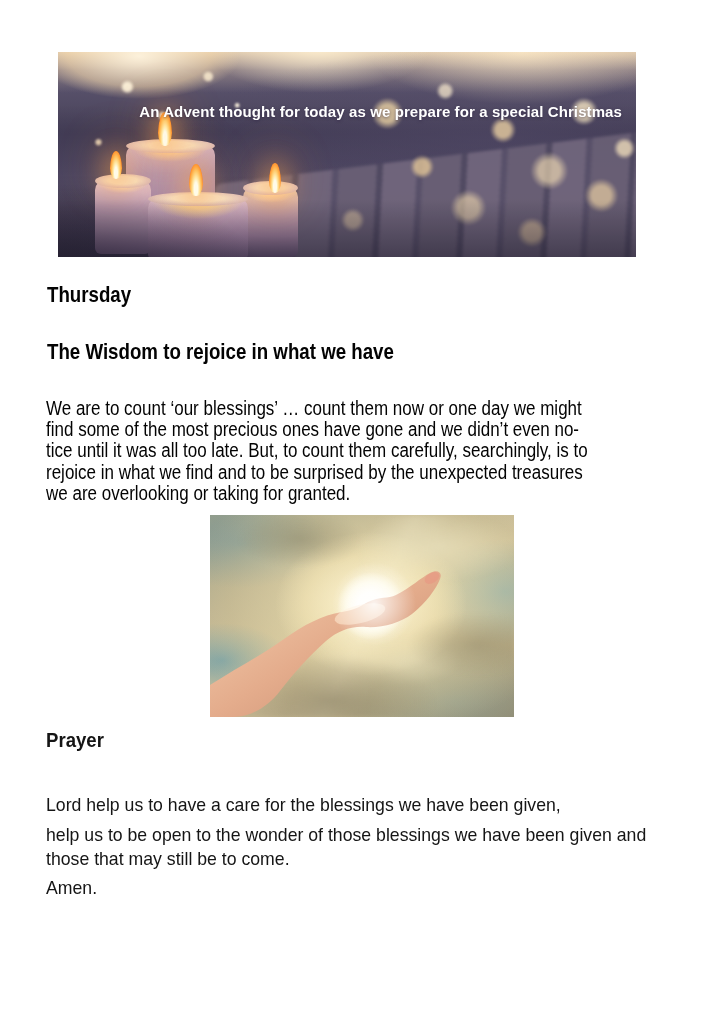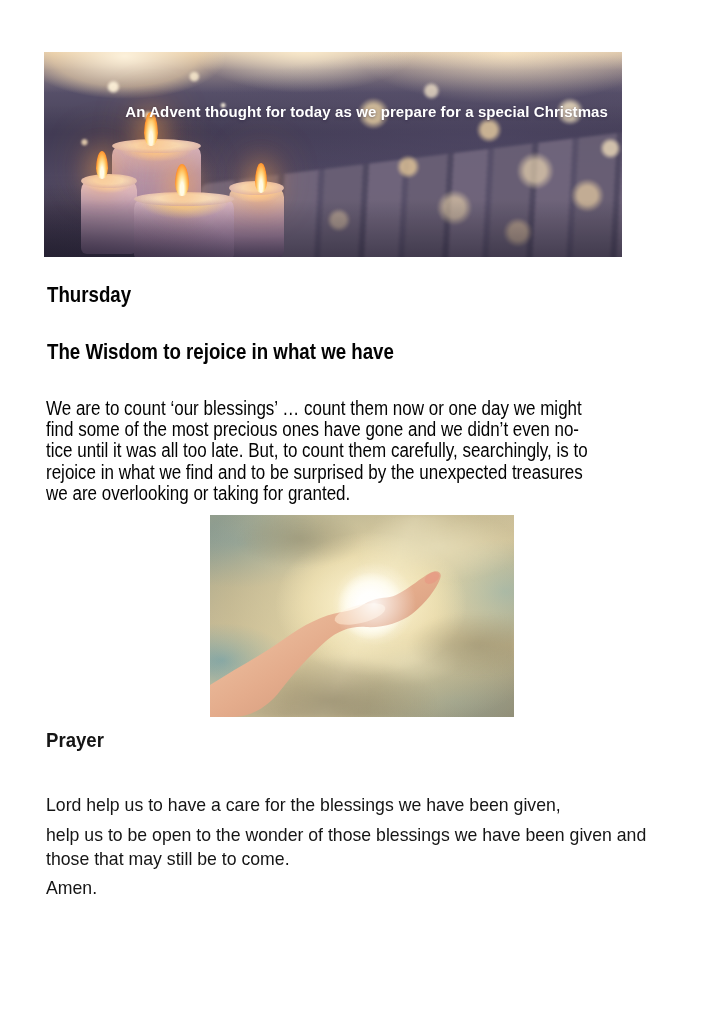--- a/index.html
+++ b/index.html
@@ -3,21 +3,21 @@
 <meta charset="utf-8">
 <style>
   html,body{margin:0;padding:0;}
   body{
     width:724px;height:1024px;background:#ffffff;position:relative;
     font-family:"Liberation Sans",sans-serif;color:#000;overflow:hidden;
   }
 
   
   .banner{
-    position:absolute;left:44px;top:52px;width:578px;height:205px;overflow:hidden;
+    position:absolute;left:58px;top:52px;width:578px;height:205px;overflow:hidden;
     background:linear-gradient(180deg,#6d6277 0%,#57506a 18%,#494359 38%,#524b63 60%,#4a4157 78%,#3f3950 100%);
   }
   .banner .glow{
     position:absolute;inset:0;
     background:
       radial-gradient(ellipse 130px 55px at 14% 2%,rgba(255,244,222,.95),rgba(255,226,178,.5) 55%,rgba(255,226,178,0) 78%),
       radial-gradient(ellipse 150px 60px at 45% -2%,rgba(255,240,210,.9),rgba(255,240,210,0) 75%),
       radial-gradient(ellipse 200px 70px at 80% 0%,rgba(255,235,200,.9),rgba(255,235,200,0) 75%),
       linear-gradient(180deg,rgba(255,228,185,.75) 0%,rgba(255,228,185,.25) 9%,rgba(255,228,185,0) 20%);
   }

